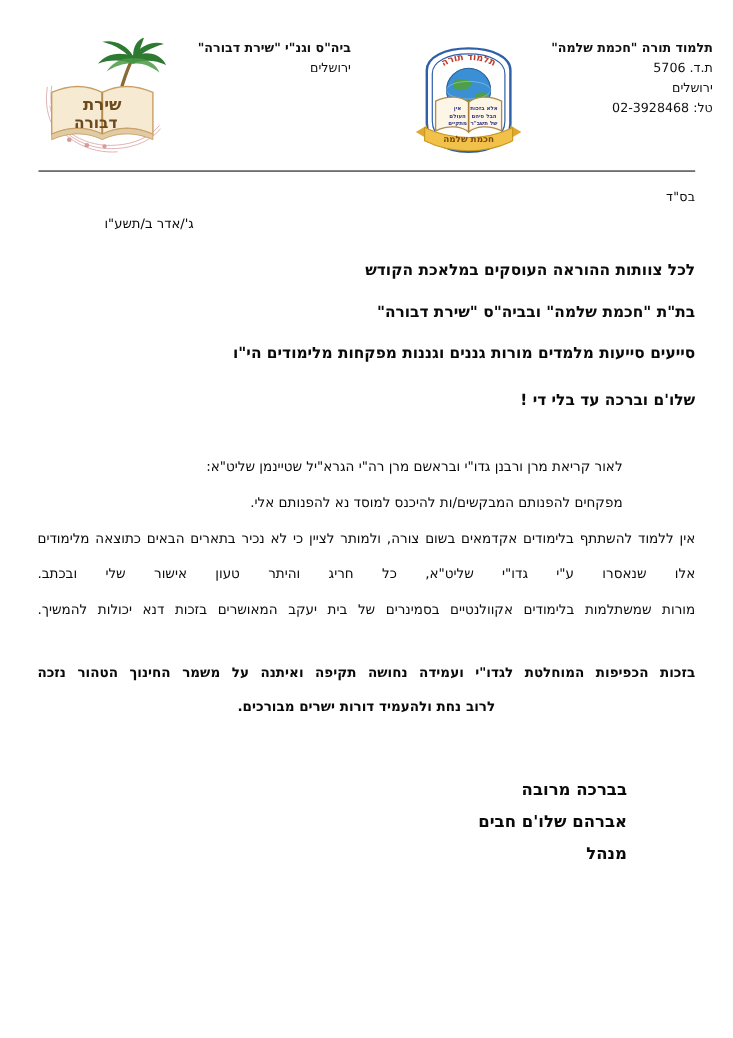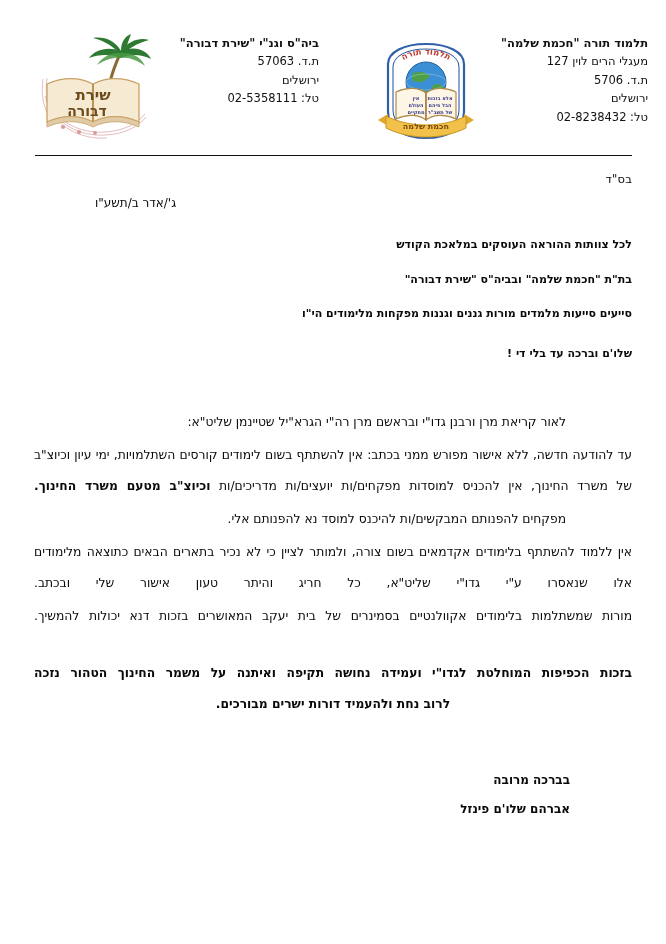--- a/index.html
+++ b/index.html
@@ -104,27 +104,27 @@
   .content {
     position: absolute;
     top: 78px;
     right: 34px;
     left: 34px;
     direction: rtl;
   }
 
   .hdg {
     font-weight: bold;
-    font-size: 11px;
+    font-size: 14px;
     text-align: right;
     margin: 0 0 21.5px 0;
     padding-left: 0;
     white-space: nowrap;
   }
-  .hdg.salutation { margin-top: 27px; margin-bottom: 47px; }
+  .hdg.salutation { margin-top: 27px; margin-bottom: 37px; }
 
   .para {
     font-size: 12.3px;
     line-height: 31px;
     text-align: justify;
     text-align-last: right;
     margin: 0 0 2px 0;
     padding-left: 0px;
     padding-right: 0px;
   }
@@ -143,40 +143,38 @@
   .blessing .l1 { display: block; text-align: justify; text-align-last: justify; }
   .blessing .l2 { display: block; text-align: center; }
 
   .signoff {
     margin-top: 46px;
     padding-right: 62px;
     direction: rtl;
   }
   .signoff div {
     font-weight: bold;
-    font-size: 12px;
+    font-size: 15px;
     line-height: 29px;
   }
 
   
   svg { display: block; }
 </style>
 </head>
 <body>
 
 <div class="page">
 
   <div class="letterhead">
 
     <div class="head-block head-left">
       <div class="head-lines hl-left">
         <span class="ln b">ביה"ס  וגנ"י ‏"שירת דבורה"</span>
-        <span class="ln">ת.ד. 57063</span>
         <span class="ln">ירושלים</span>
-        <span class="ln">טל: 02-5358111</span>
       </div>
 
       <div class="logo logo-devora">
         <svg viewBox="0 0 118 112" width="118" height="112" aria-hidden="true">
 
           <g stroke="#d79a9a" fill="none" stroke-width="0.8" opacity="0.85">
             <path d="M10 62 C18 86 44 100 70 98 C88 97 102 90 110 80"></path>
             <path d="M11 66 C19 89 45 103 71 101 C89 100 103 93 111 83"></path>
             <path d="M12 70 C20 92 46 106 72 104"></path>
             <path d="M8 45 C6 60 8 72 14 82"></path>
@@ -212,24 +210,23 @@
             <text x="58" y="66" text-anchor="middle" font-family="'DejaVu Sans','Liberation Sans',sans-serif" font-size="15" font-weight="bold" fill="#6b4a1d">שירת</text>
             <text x="52" y="82" text-anchor="middle" font-family="'DejaVu Sans','Liberation Sans',sans-serif" font-size="14" font-weight="bold" fill="#6b4a1d">דבורה</text>
           </g>
         </svg>
       </div>
     </div>
 
     <div class="head-block head-right">
       <div class="head-lines hl-right">
         <span class="ln b">תלמוד תורה ‏"חכמת שלמה"</span>
-        <span class="ln">מעגלי הרים לוין 127</span>
         <span class="ln">ת.ד. 5706</span>
         <span class="ln">ירושלים</span>
-        <span class="ln">טל: 02-8238432</span>
+        <span class="ln">טל: 02-3928468</span>
       </div>
 
       <div class="logo logo-shlomo">
         <svg viewBox="0 0 112 112" width="112" height="112" aria-hidden="true">
 
           <path d="M18 30 C18 18 34 10 56 10 C78 10 94 18 94 30 L94 78 C94 94 78 104 56 104 C34 104 18 94 18 78 Z" fill="#ffffff" stroke="#2f5fa8" stroke-width="2.2"></path>
           <path d="M23 33 C23 22 37 15 56 15 C75 15 89 22 89 33 L89 76 C89 90 75 99 56 99 C37 99 23 90 23 76 Z" fill="none" stroke="#2f5fa8" stroke-width="1.1"></path>
 
           <path id="arcpath" d="M26 34 C34 16 78 16 86 34" fill="none"></path>
           <text font-family="'DejaVu Sans','Liberation Sans',sans-serif" font-size="8.5" font-weight="bold" fill="#c0392b">
@@ -279,36 +276,34 @@
     <div class="content">
 
       <div class="hdg">לכל צוותות ההוראה העוסקים במלאכת הקודש</div>
       <div class="hdg">בת"ת "חכמת שלמה" ובביה"ס "שירת דבורה"</div>
       <div class="hdg">סייעים סייעות מלמדים מורות גננים וגננות מפקחות מלימודים הי"ו</div>
 
       <div class="hdg salutation">שלו'ם וברכה עד בלי די !</div>
 
       <p class="para indent">לאור קריאת מרן ורבנן גדו"י ובראשם מרן רה"י הגרא"יל שטיינמן שליט"א:</p>
 
-      <p class="para j">
-        <span>עד להודעה חדשה, ללא אישור מפורש ממני בכתב: אין להשתתף בשום לימודים קורסים השתלמויות, ימי עיון וכיוצ"ב של משרד החינוך, אין להכניס למוסדות מפקחים/ות יועצים/ות מדריכים/ות </span><b>וכיוצ"ב מטעם משרד החינוך.</b>
-      </p>
 
       <p class="para indent">מפקחים להפנותם המבקשים/ות להיכנס למוסד נא להפנותם אלי.</p>
 
 
       <p class="para j">אין ללמוד להשתתף בלימודים אקדמאים בשום צורה, ולמותר לציין כי לא נכיר בתארים הבאים כתוצאה מלימודים אלו שנאסרו ע"י גדו"י שליט"א, כל חריג והיתר טעון אישור שלי ובכתב.</p>
 
       <p class="para j">מורות שמשתלמות בלימודים אקוולנטיים בסמינרים של בית יעקב המאושרים בזכות דנא יכולות להמשיך.</p>
 
       <div class="blessing">
         <span class="l1">בזכות הכפיפות המוחלטת לגדו"י ועמידה נחושה תקיפה ואיתנה על משמר החינוך הטהור נזכה</span>
         <span class="l2">לרוב נחת ולהעמיד דורות ישרים מבורכים.</span>
       </div>
 
       <div class="signoff">
         <div>בברכה מרובה</div>
-        <div>אברהם שלו'ם פינזל</div>
+        <div>אברהם שלו'ם חבים</div>
+        <div>מנהל</div>
       </div>
 
     </div>
   </div>
 </div>
 
 </body></html>

